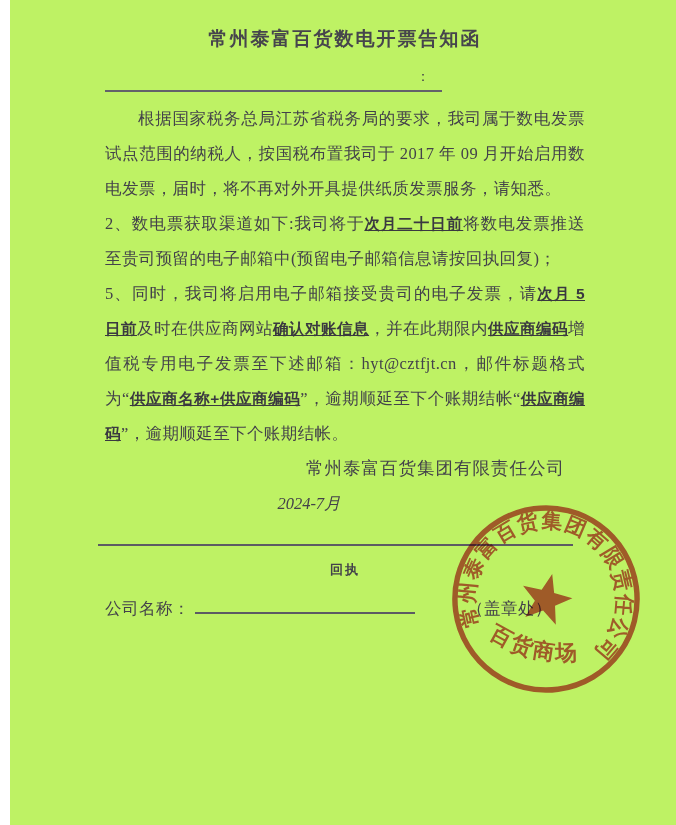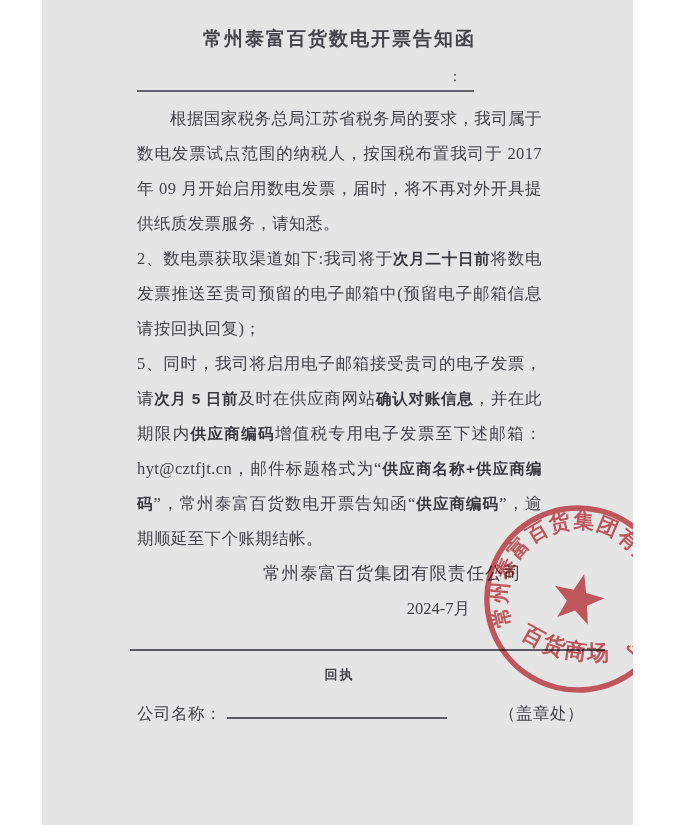--- a/index.html
+++ b/index.html
@@ -1,24 +1,23 @@
 <!DOCTYPE html>
 <html><head>
 <meta charset="utf-8">
 <style>
   * { margin: 0; padding: 0; box-sizing: border-box; }
   body { background: #ffffff; font-family: "Liberation Serif", "DejaVu Serif", serif; }
   .page {
     position: relative;
-    width: 601px;
+    width: 676px;
     height: 825px;
-    background: #e5e5e5;
+    background: #bef264;
     overflow: hidden;
     color: #3f3e44;
-    margin-left: 32px;
   }
   .edge-left {
     position: absolute; left: 0; top: 0; width: 10px; height: 100%;
     background: #ffffff;
   }
   .doc {
     position: relative;
     padding: 20px 91px 0 105px;
   }
   .title {
@@ -40,35 +39,36 @@
     color: #46454c;
   }
   .body-text {
     font-size: 16.5px;
     line-height: 35px;
     letter-spacing: 0.4px;
     text-align: justify;
     color: #43424a;
   }
   .p-first { margin-top: 9px; text-indent: 2em; }
-  .bd { font-weight: bold; color: #3a3940; font-family: "Liberation Sans", "DejaVu Sans", sans-serif; font-size: 15.5px; }
+  .bd { font-weight: bold; color: #3a3940; font-family: "Liberation Sans", "DejaVu Sans", sans-serif; font-size: 15.5px; text-decoration: underline; }
   .signature {
     font-size: 17.5px;
     line-height: 35px;
     text-align: right;
     padding-right: 20px;
     letter-spacing: 1px;
     color: #43424a;
   }
   .sig-date {
     font-size: 16.5px;
     line-height: 35px;
-    text-align: right;
+    text-align: center;
     padding-right: 72px;
     color: #43424a;
+    font-style: italic;
   }
   .divider {
     border: none;
     border-top: 2px solid #5c5b63;
     width: 475px;
     margin: 23px 0 0 -7px;
   }
   .receipt-heading {
     margin-top: 15px;
     text-align: center;
@@ -123,21 +123,21 @@
 
     <div class="addressee">
       <span>：</span>
     </div>
 
     <p class="body-text p-first">根据国家税务总局江苏省税务局的要求，我司属于数电发票试点范围的纳税人，按国税布置我司于 2017 年 09 月开始启用数电发票，届时，将不再对外开具提供纸质发票服务，请知悉。</p>
 
     <p class="body-text"><span>2、数电票获取渠道如下:我司将于</span><span class="bd">次月二十日前</span><span>将数电发票推送至贵司预留的电子邮箱中(预留电子邮箱信息请按回执回复)；</span></p>
 
 
-    <p class="body-text"><span>5、同时，我司将启用电子邮箱接受贵司的电子发票，请</span><span class="bd">次月 5 日前</span><span>及时在供应商网站</span><span class="bd">确认对账信息</span><span>，并在此期限内</span><span class="bd">供应商编码</span><span>增值税专用电子发票至下述邮箱：hyt@cztfjt.cn，邮件标题格式为“</span><span class="bd">供应商名称+供应商编码</span><span>”，常州泰富百货数电开票告知函“</span><span class="bd">供应商编码</span><span>”，逾期顺延至下个账期结帐。</span></p>
+    <p class="body-text"><span>5、同时，我司将启用电子邮箱接受贵司的电子发票，请</span><span class="bd">次月 5 日前</span><span>及时在供应商网站</span><span class="bd">确认对账信息</span><span>，并在此期限内</span><span class="bd">供应商编码</span><span>增值税专用电子发票至下述邮箱：hyt@cztfjt.cn，邮件标题格式为“</span><span class="bd">供应商名称+供应商编码</span><span>”，逾期顺延至下个账期结帐“</span><span class="bd">供应商编码</span><span>”，逾期顺延至下个账期结帐。</span></p>
 
     <div class="signature">常州泰富百货集团有限责任公司</div>
     <div class="sig-date">2024-7月</div>
 
     <hr class="divider">
 
     <div class="receipt-heading">回执</div>
 
     <div class="form-row">
       <span>公司名称：</span><span class="blank"></span><span class="stamp-note">（盖章处）</span>

